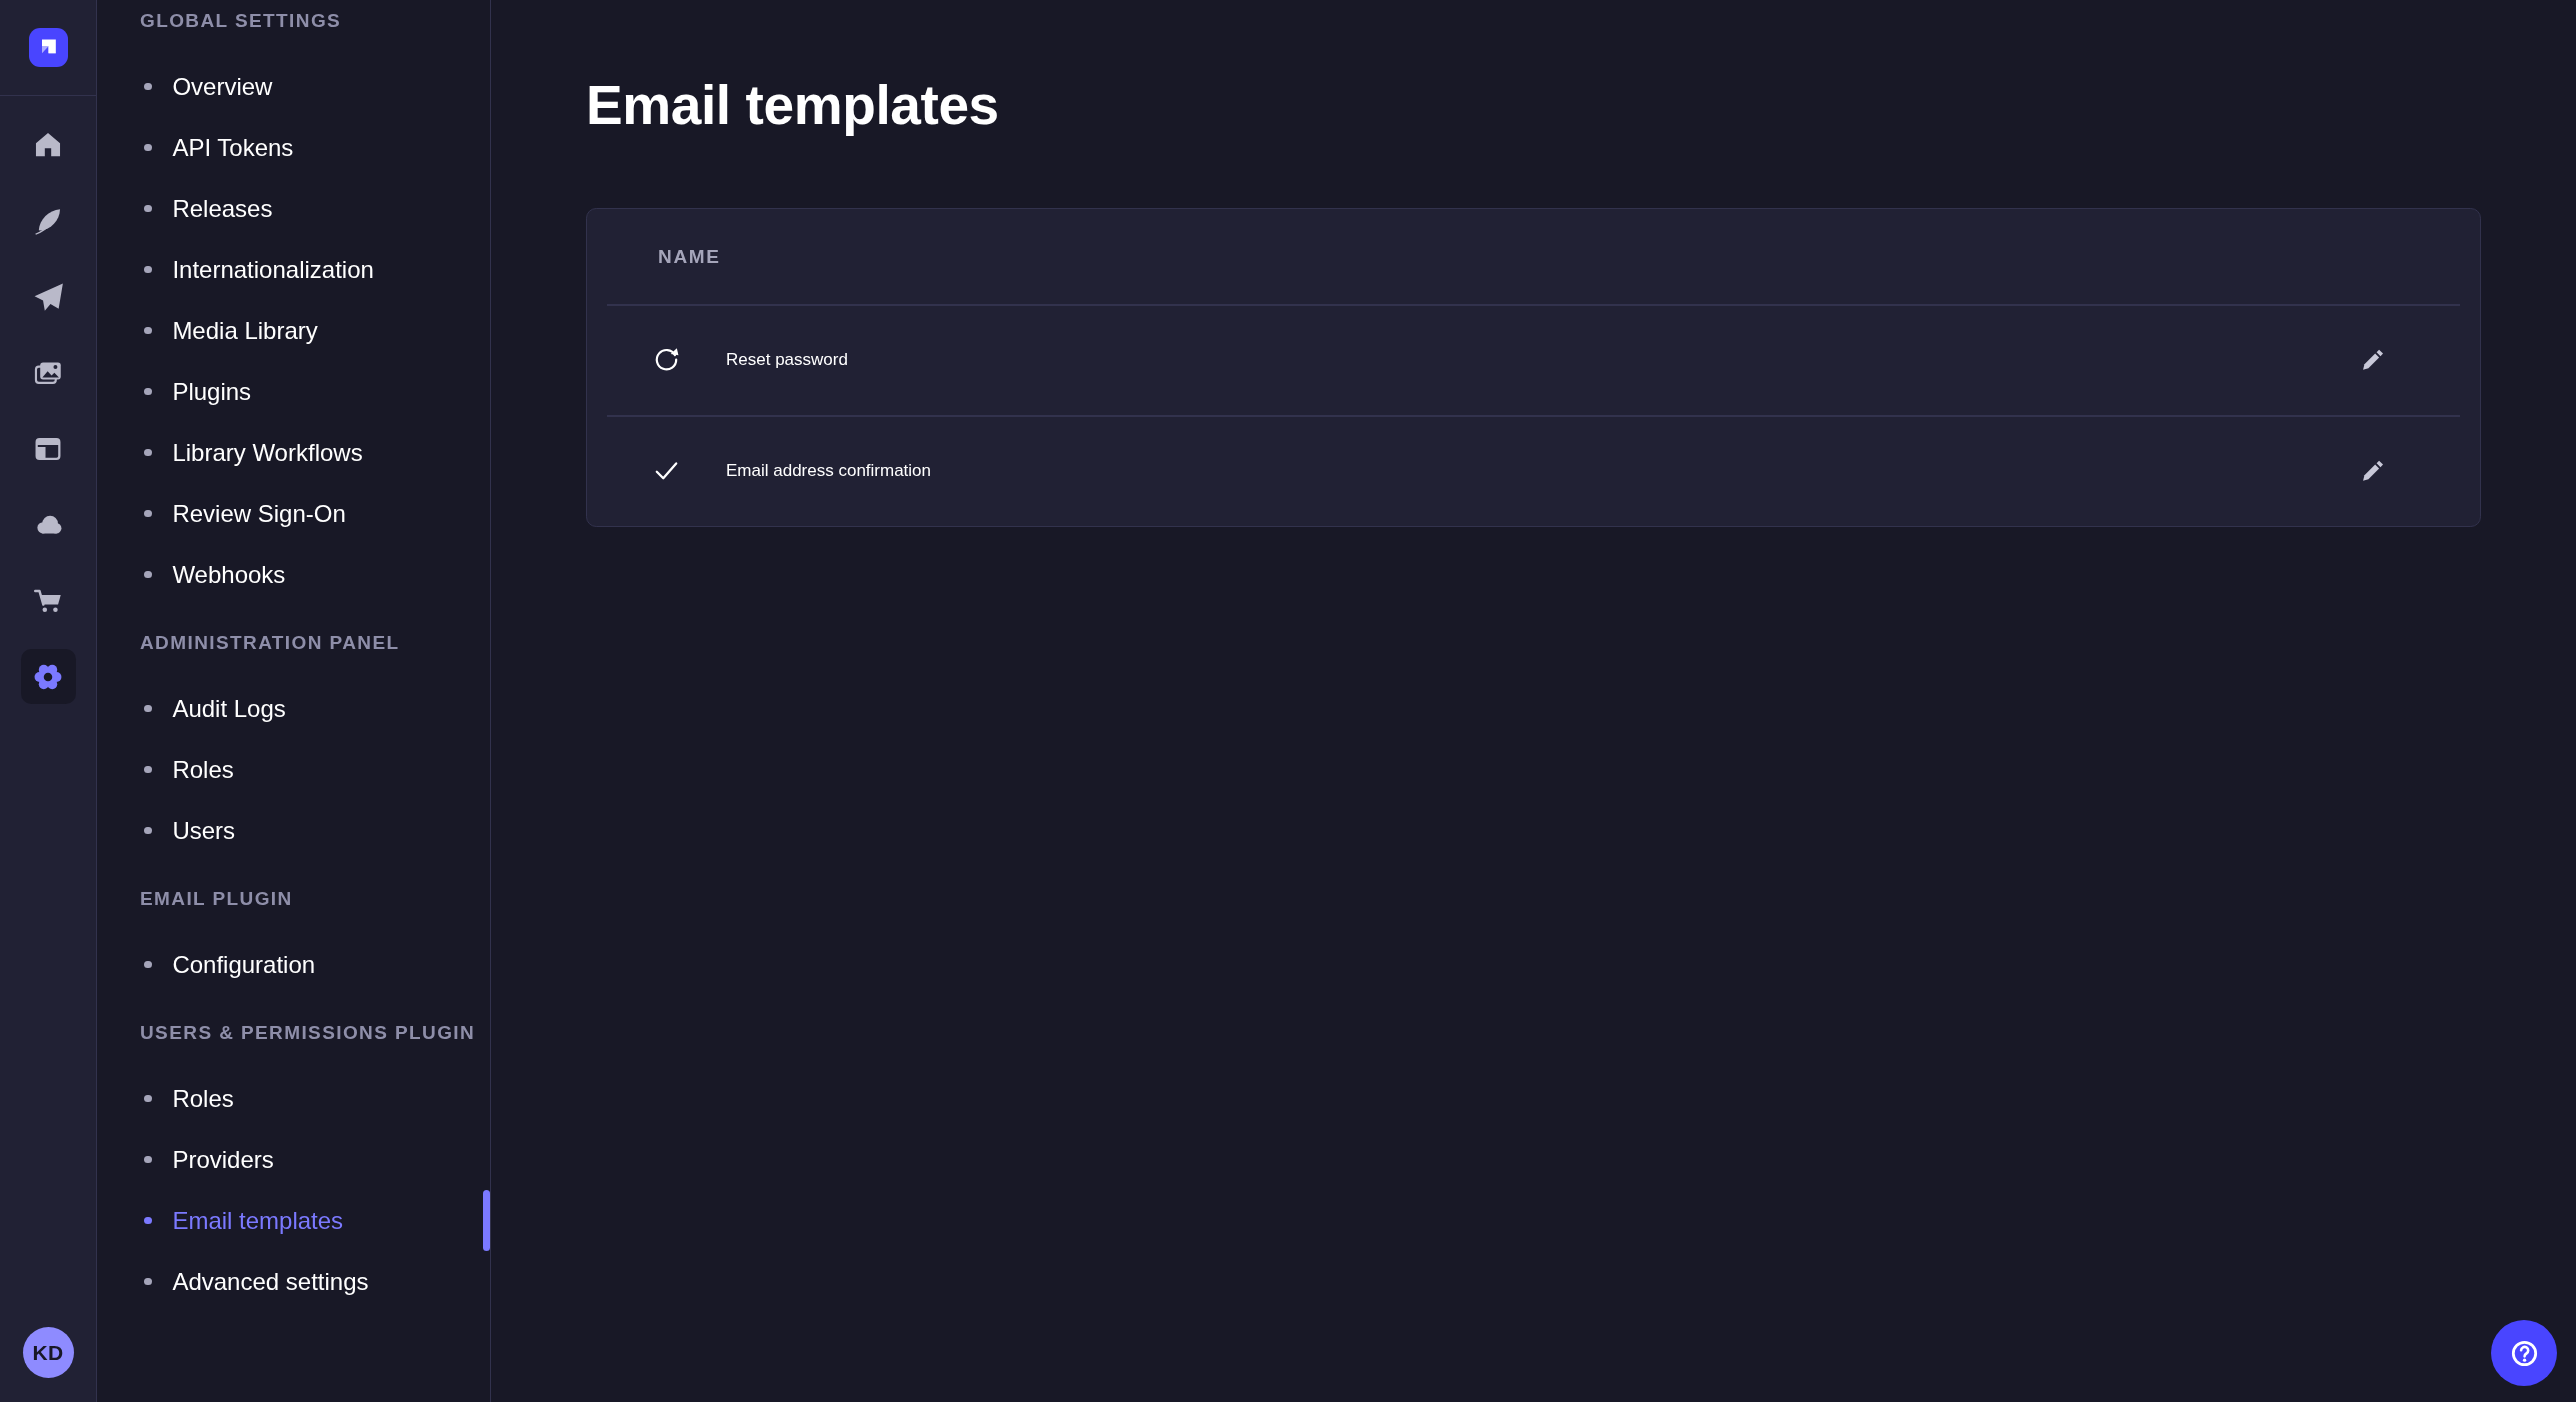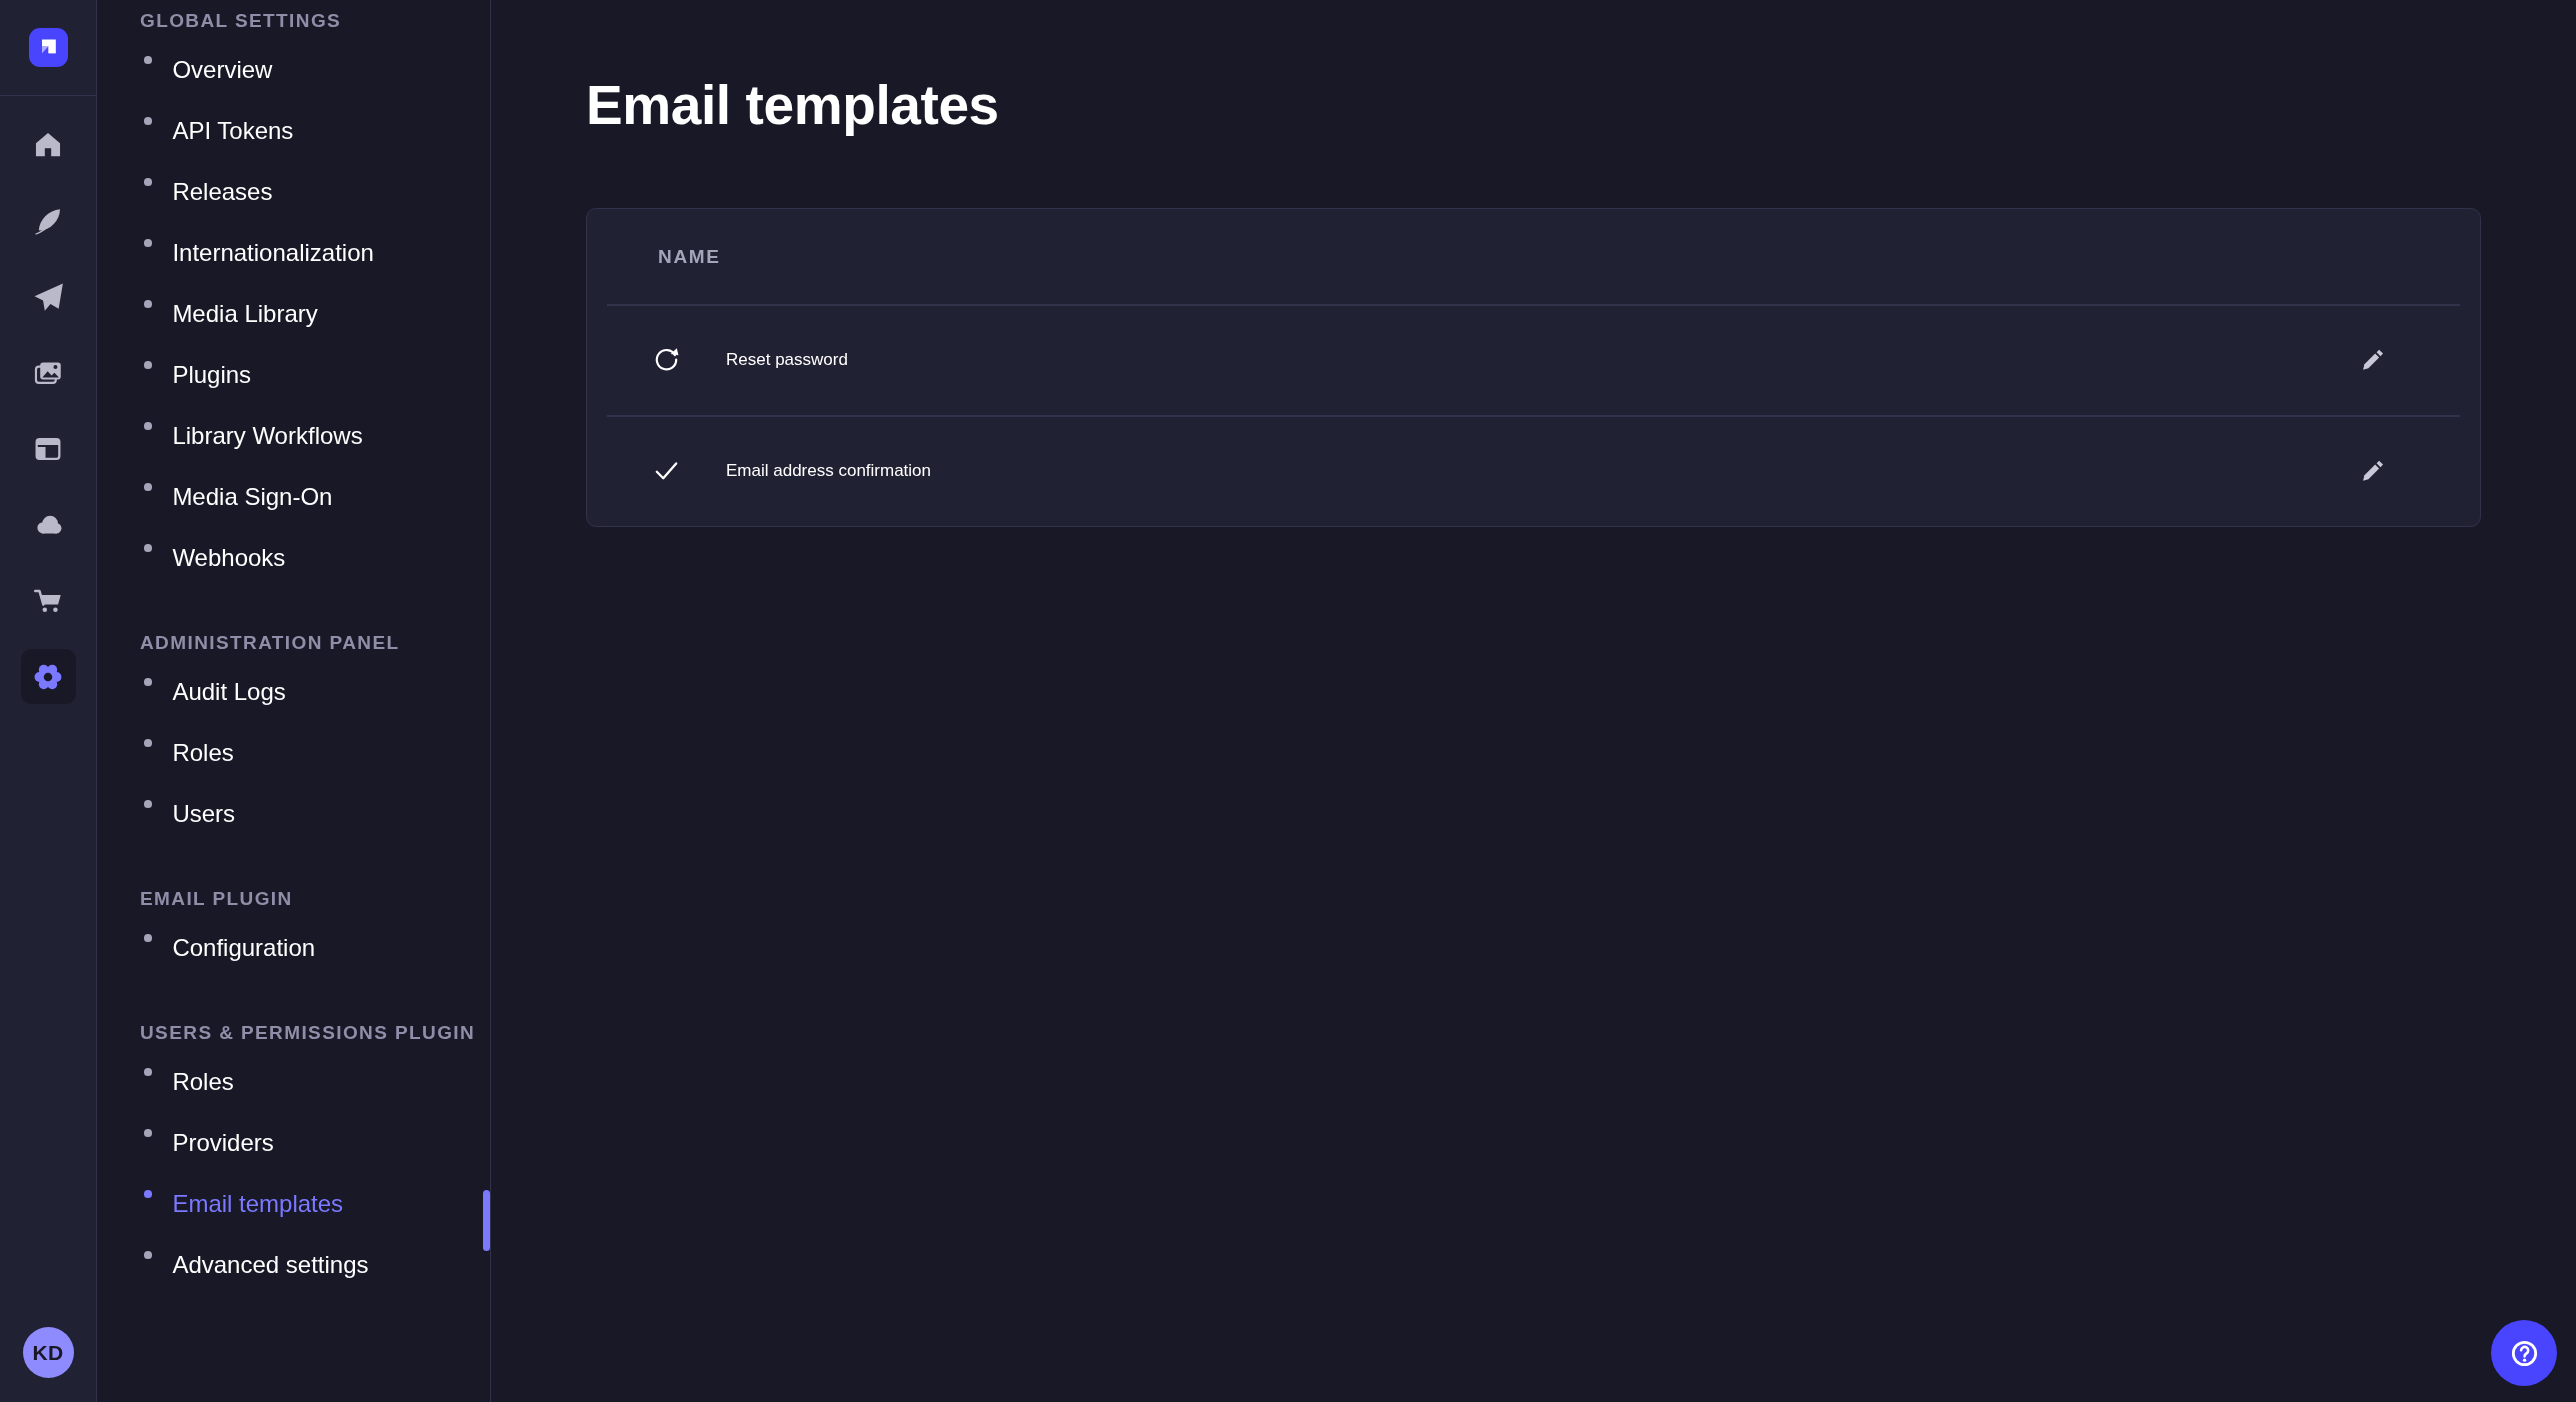--- a/index.html
+++ b/index.html
@@ -46,21 +46,21 @@
     box-sizing:border-box;padding:10px 0 0 43px;position:relative;overflow:hidden;
   }
   .section{margin-top:27px;}
   .section:first-child{margin-top:0;}
   .section-heading{
     margin:0 0 24px 0;font-size:19px;font-weight:700;line-height:22px;
     letter-spacing:1.4px;color:#8e8ea9;text-transform:uppercase;
   }
   .section ul{list-style:none;margin:0;padding:0;}
   .nav-item{
-    height:61px;display:flex;cursor:pointer;
+    height:61px;display:flex;align-items:center;cursor:pointer;
     font-size:24px;color:#ffffff;position:static;
   }
   .bullet{
     width:7.7px;height:7.7px;border-radius:50%;background:#a5a5ba;
     margin:0 20.4px 0 4.3px;flex:0 0 auto;
   }
   .nav-item.active{color:#7b79ff;}
   .nav-item.active .bullet{background:#7b79ff;}
   .active-indicator{
     position:absolute;right:0;width:6.8px;height:61px;border-radius:5.1px;
@@ -217,21 +217,21 @@
         <li class="nav-item">
           <span class="bullet"></span>
           <span>Plugins</span>
           </li>
         <li class="nav-item">
           <span class="bullet"></span>
           <span>Library Workflows</span>
           </li>
         <li class="nav-item">
           <span class="bullet"></span>
-          <span>Media Sign-On</span>
+          <span>Review Sign-On</span>
           </li>
         <li class="nav-item">
           <span class="bullet"></span>
           <span>Webhooks</span>
           </li>
       </ul>
     </div>
 
     <div class="section">
       <h3 class="section-heading">Administration panel</h3>

